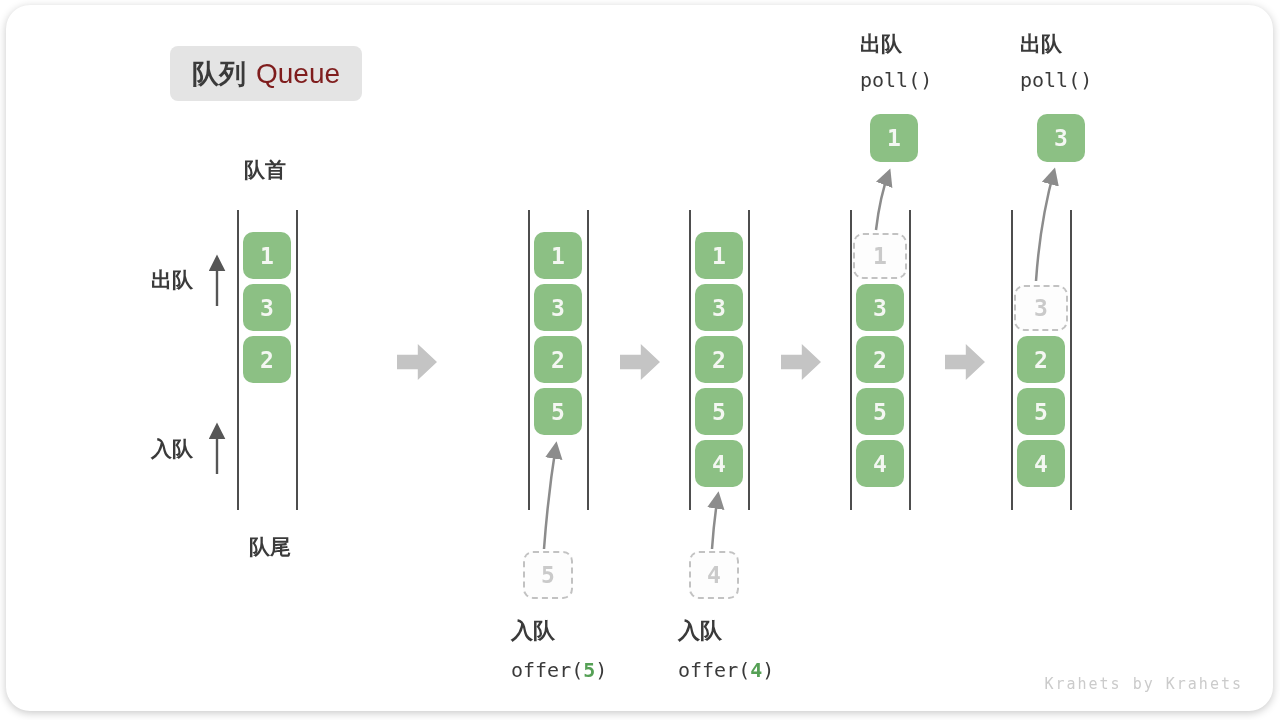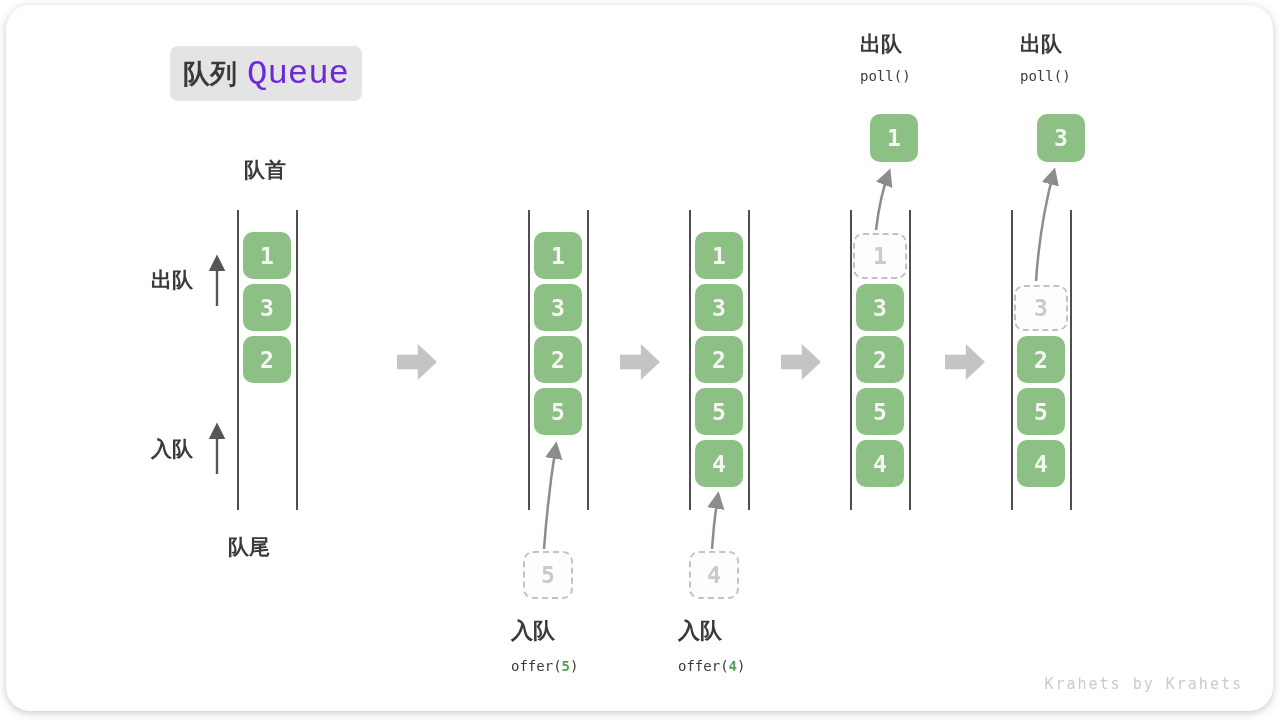--- a/index.html
+++ b/index.html
@@ -14,26 +14,26 @@
   }
   .canvas{position:absolute;left:0;top:0;width:1280px;height:720px;}
 
   
   .title-box{
     position:absolute;left:170px;top:46px;width:192px;height:55px;
     background:#e4e4e4;border-radius:8px;
     display:flex;align-items:center;justify-content:center;gap:10px;
   }
   .title-zh{font-size:27px;font-weight:bold;color:#3a3a3a;text-align:center;}
-  .title-en{font-family:Liberation Mono, monospace;font-size:34px;color:#6d28d9;}
+  .title-en{font-family:Liberation Sans, sans-serif;font-size:28px;color:#7f1d1d;}
 
   
   .zh-label{position:absolute;font-size:21px;font-weight:bold;color:#3a3a3a;white-space:nowrap;}
   .lbl-front{left:244px;top:156px;}
-  .lbl-rear{left:228px;top:533px;}
+  .lbl-rear{left:249px;top:533px;}
   .lbl-dequeue{left:151px;top:266px;}
   .lbl-enqueue{left:151px;top:435px;}
 
   
   .wall{position:absolute;top:210px;width:2px;height:300px;background:#4e4e4e;}
   .w1a{left:237px}.w1b{left:296px}
   .w2a{left:528px}.w2b{left:587px}
   .w3a{left:689px}.w3b{left:748px}
   .w4a{left:850px}.w4b{left:909px}
   .w5a{left:1011px}.w5b{left:1070px}
@@ -54,21 +54,21 @@
   .dash-c4{left:853px;top:233px;width:54px;}
   .dash-c5{left:1014px;top:285px;width:54px;}
   .pend-c2{left:523px;top:551px;width:50px;height:48px;}
   .pend-c3{left:689px;top:551px;width:50px;height:48px;}
   .polled-c4{left:870px;top:114px;height:48px;}
   .polled-c5{left:1037px;top:114px;height:48px;}
 
   
   .op-block{position:absolute;white-space:nowrap;}
   .op-zh{font-size:21px;font-weight:bold;color:#3a3a3a;margin-bottom:10px;}
-  .op-code{font-family:"DejaVu Sans Mono",monospace;font-size:14px;color:#3a3a3a;}
+  .op-code{font-family:"DejaVu Sans Mono",monospace;font-size:20px;color:#3a3a3a;}
   .op-arg{color:#55a055;font-weight:bold;}
   .op-poll1{left:860px;top:30px;}
   .op-poll2{left:1020px;top:30px;}
   .op-offer5{left:511px;top:616px;}
   .op-offer4{left:678px;top:616px;}
   .op-offer5 .op-zh,.op-offer4 .op-zh{font-size:22px;margin-bottom:12px;}
 
   
   .block-arrow{
     position:absolute;width:40px;height:36px;background:#c4c4c4;

